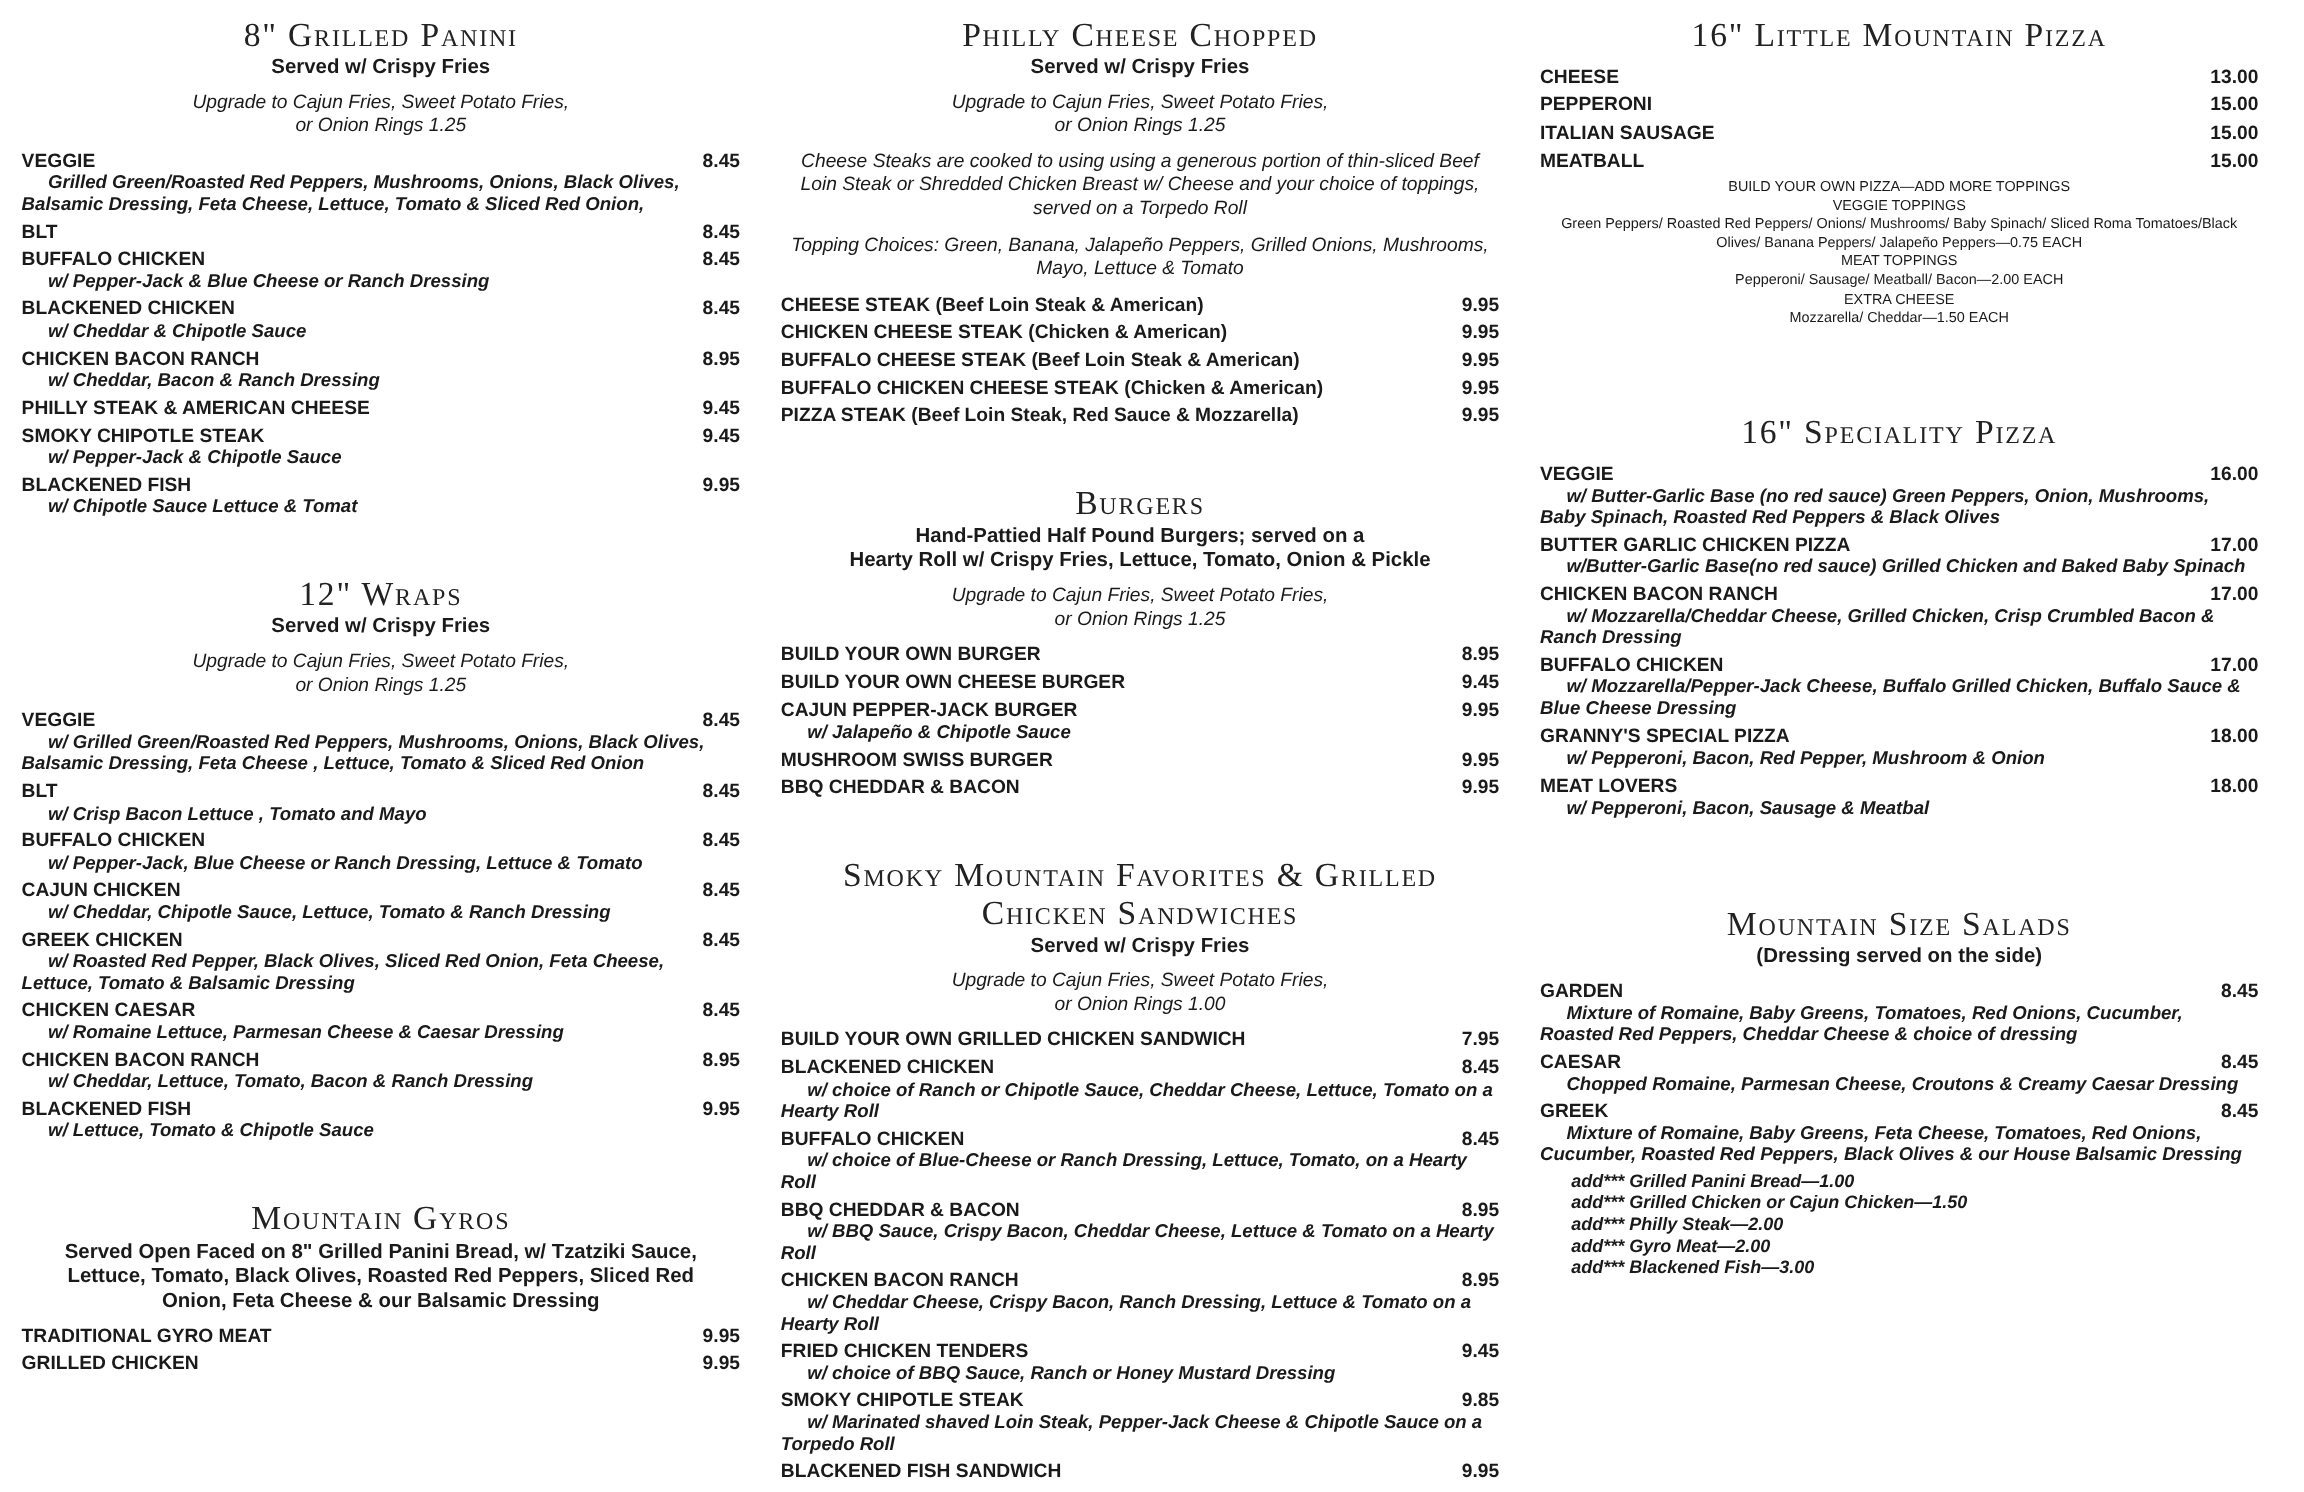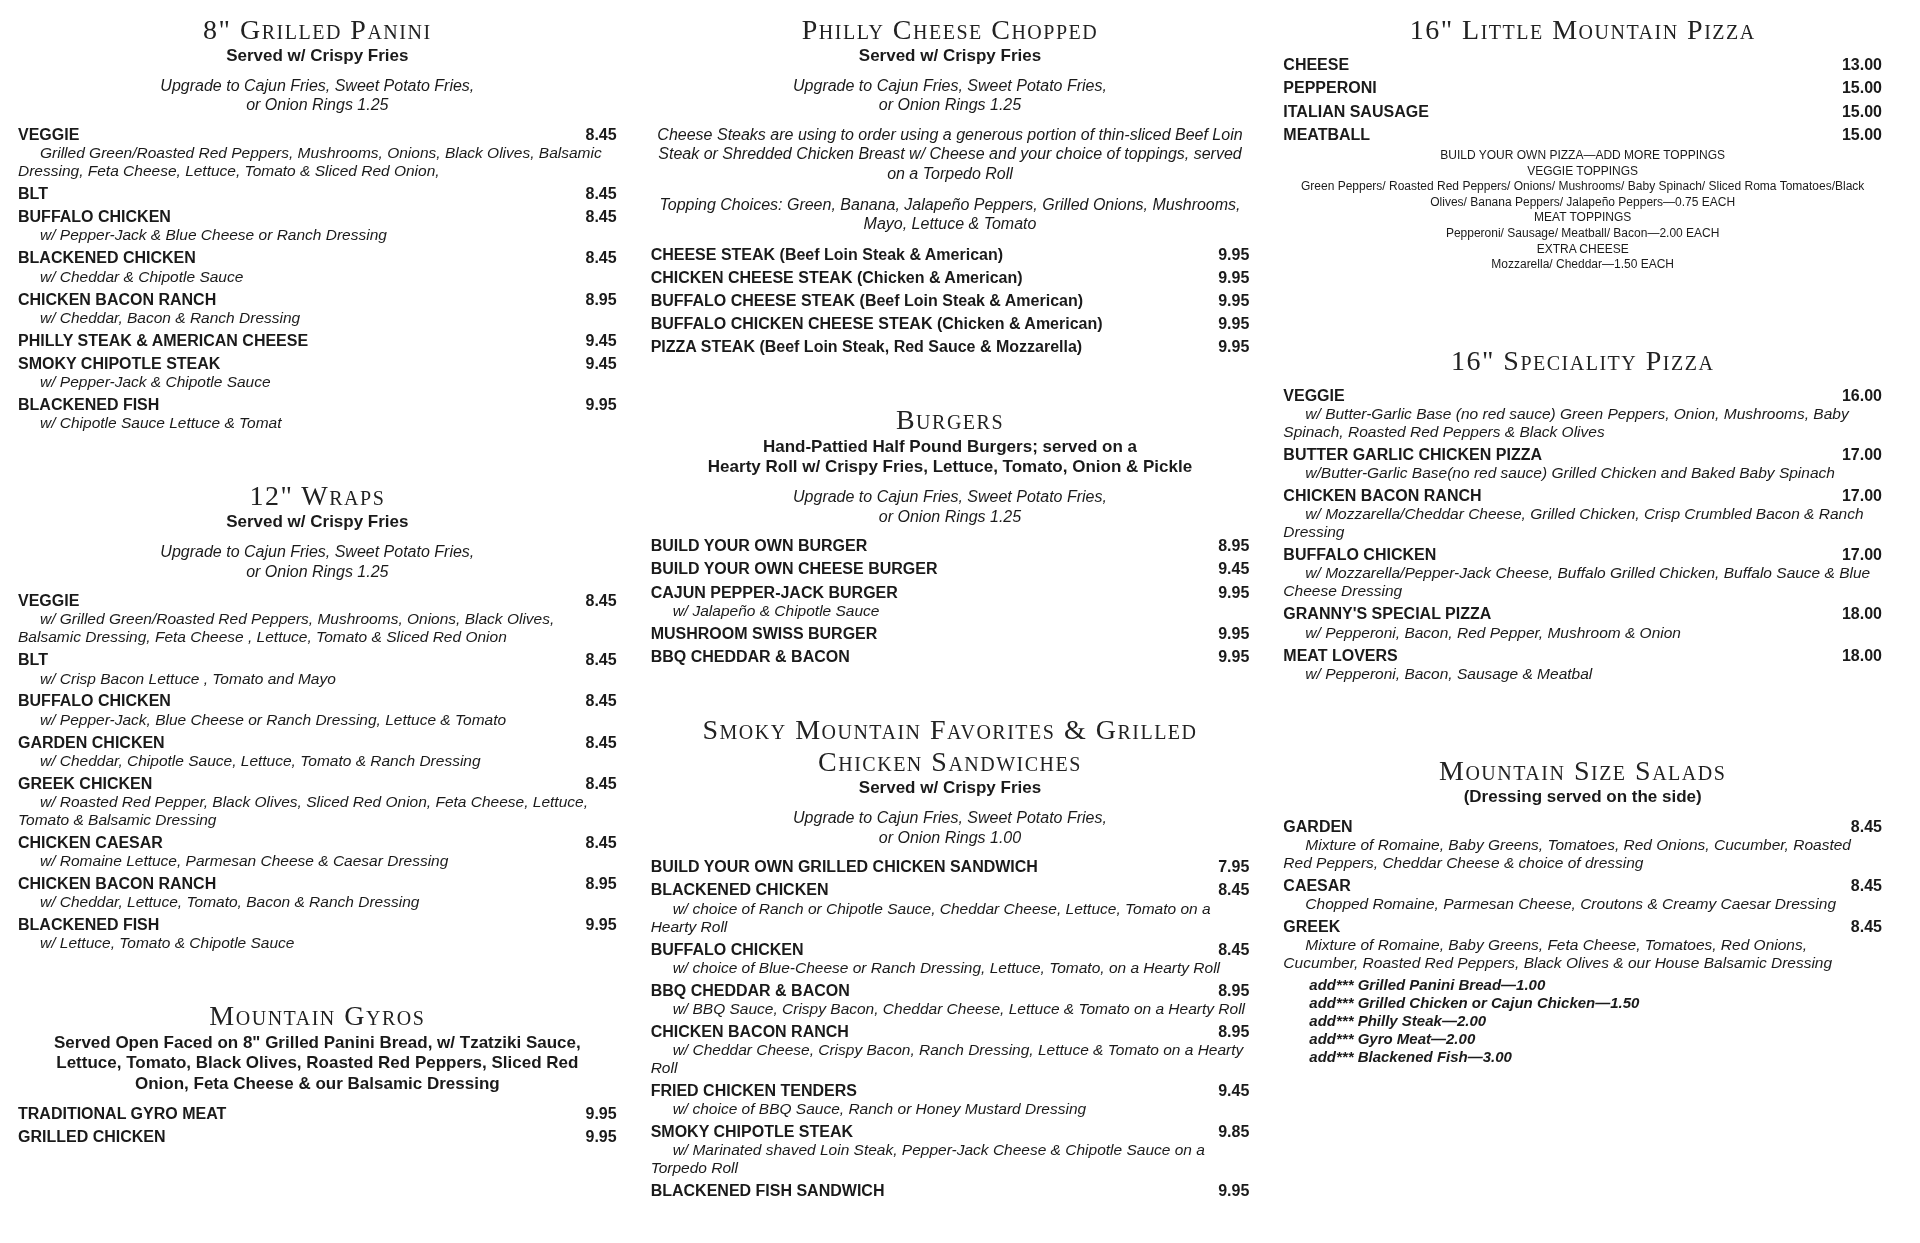--- a/index.html
+++ b/index.html
@@ -58,21 +58,21 @@
   .menu-item { margin-bottom: 4px; }
   .item-row {
     display: flex;
     justify-content: space-between;
     align-items: baseline;
     line-height: 1.2;
   }
   .item-name { font-weight: bold; font-size: 16px; padding-right: 12px; }
   .item-price { font-weight: bold; font-size: 16px; white-space: nowrap; }
   .item-desc {
-    font-weight: normal;
+    font-weight: bold;
     font-style: italic;
     font-size: 15.5px;
     line-height: 1.16;
     text-indent: 22px;
   }
   .footer-line {
     text-align: center;
     font-size: 12px;
     line-height: 1.3;
   }
@@ -173,21 +173,21 @@
           </div>
           <div class="menu-item">
             <div class="item-row">
               <span class="item-name">BUFFALO CHICKEN</span>
               <span class="item-price">8.45</span>
             </div>
             <div class="item-desc">w/ Pepper-Jack, Blue Cheese or Ranch Dressing, Lettuce &amp; Tomato</div>
           </div>
           <div class="menu-item">
             <div class="item-row">
-              <span class="item-name">GARDEN CHICKEN</span>
+              <span class="item-name">CAJUN CHICKEN</span>
               <span class="item-price">8.45</span>
             </div>
             <div class="item-desc">w/ Cheddar, Chipotle Sauce, Lettuce, Tomato &amp; Ranch Dressing</div>
           </div>
           <div class="menu-item">
             <div class="item-row">
               <span class="item-name">GREEK CHICKEN</span>
               <span class="item-price">8.45</span>
             </div>
             <div class="item-desc">w/ Roasted Red Pepper, Black Olives, Sliced Red Onion, Feta Cheese, Lettuce, Tomato &amp; Balsamic Dressing</div>
@@ -235,21 +235,21 @@
           </div>
         </div>
       </section>
     </div>
     <div class="column">
       <section class="menu-section">
         <h2 class="section-title">Philly Cheese Chopped</h2>
         <div class="section-subtitle">Served w/ Crispy Fries</div>
         <div class="section-note">Upgrade to Cajun Fries, Sweet Potato Fries,
 or Onion Rings 1.25</div>
-        <p class="section-intro">Cheese Steaks are using to order using a generous portion of thin-sliced Beef Loin Steak or Shredded Chicken Breast w/ Cheese and your choice of toppings, served on a Torpedo Roll</p>
+        <p class="section-intro">Cheese Steaks are cooked to using using a generous portion of thin-sliced Beef Loin Steak or Shredded Chicken Breast w/ Cheese and your choice of toppings, served on a Torpedo Roll</p>
         <p class="section-intro">Topping Choices: Green, Banana, Jalapeño Peppers, Grilled Onions, Mushrooms, Mayo, Lettuce &amp; Tomato</p>
         <div class="items">
           <div class="menu-item">
             <div class="item-row">
               <span class="item-name">CHEESE STEAK (Beef Loin Steak &amp; American)</span>
               <span class="item-price">9.95</span>
             </div>
           </div>
           <div class="menu-item">
             <div class="item-row">

